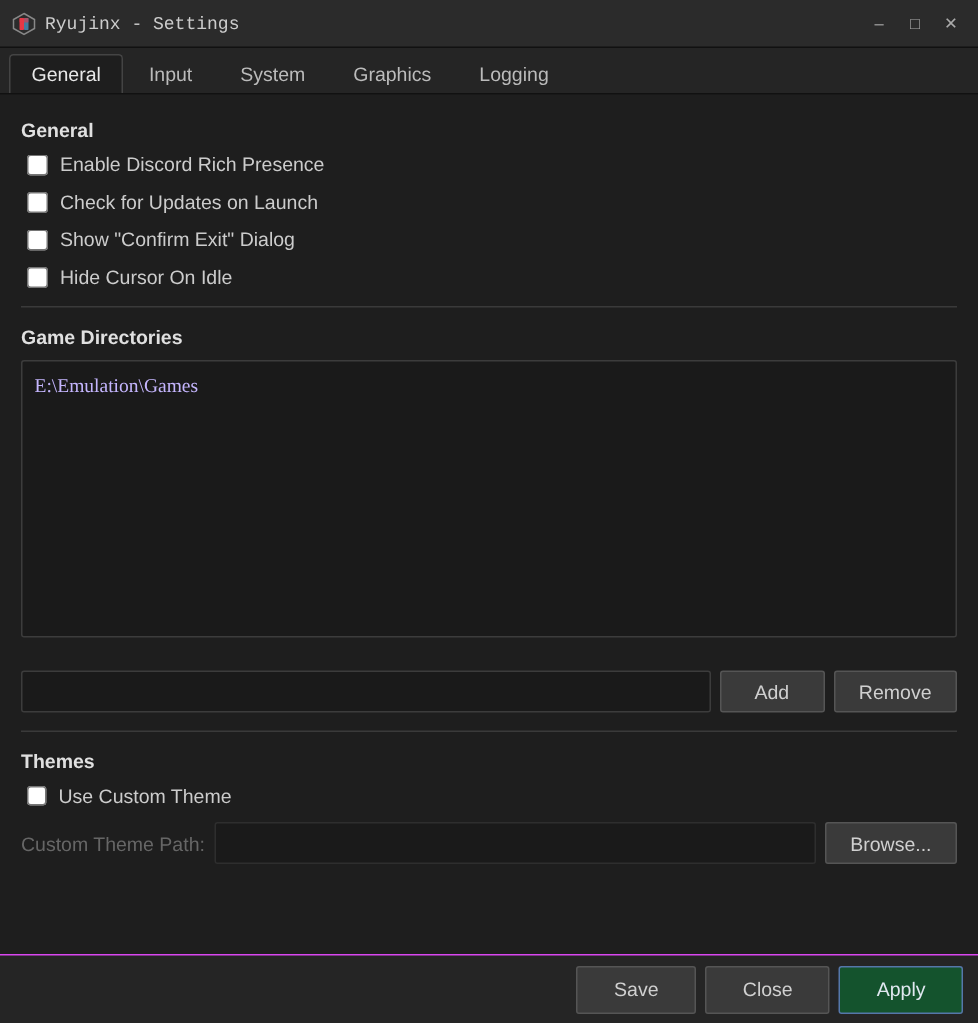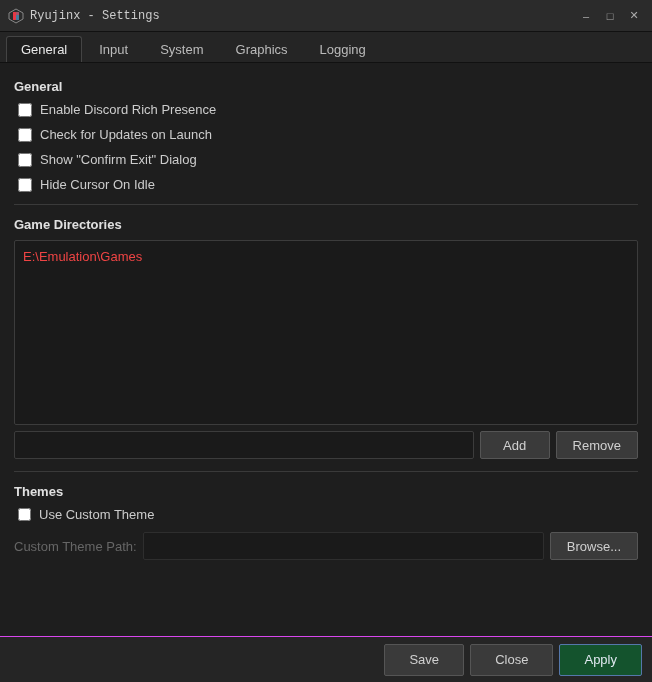--- a/index.html
+++ b/index.html
@@ -137,21 +137,21 @@
       font-size: 13px;
       resize: none;
       overflow-y: auto;
       font-family: inherit;
     }
 
     .dirs-controls {
       display: flex;
       align-items: flex-end;
       gap: 6px;
-      margin-top: 6px;
+      margin-top: 22px;
     }
     .dirs-input {
       flex: 1;
       background: #1a1a1a;
       border: 1px solid #3c3c3c;
       border-radius: 2px;
       color: #ccc;
       padding: 4px 6px;
       height: 28px;
       font-size: 13px;
@@ -233,22 +233,23 @@
       border-color: #5577aa;
       color: #e0e8f0;
     }
 
     
     .logo-svg { display: block; }
 
     
     .dirs-list-item {
       padding: 2px 0;
-      color: #ef4444;
-      font-size: 13px;
+      color: #c4b5fd;
+      font-size: 13px;
+      font-family: Liberation Serif, serif;
     }
   </style>
 </head>
 <body>
 
 <div class="titlebar">
   <div class="titlebar-left">
     <svg class="titlebar-logo logo-svg" width="16" height="16" viewBox="0 0 16 16">
       <polygon points="8,1 15,5 15,11 8,15 1,11 1,5" fill="none" stroke="#888" stroke-width="1"></polygon>
       <rect x="5" y="4" width="3" height="8" fill="#e63946" rx="0.5"></rect>

